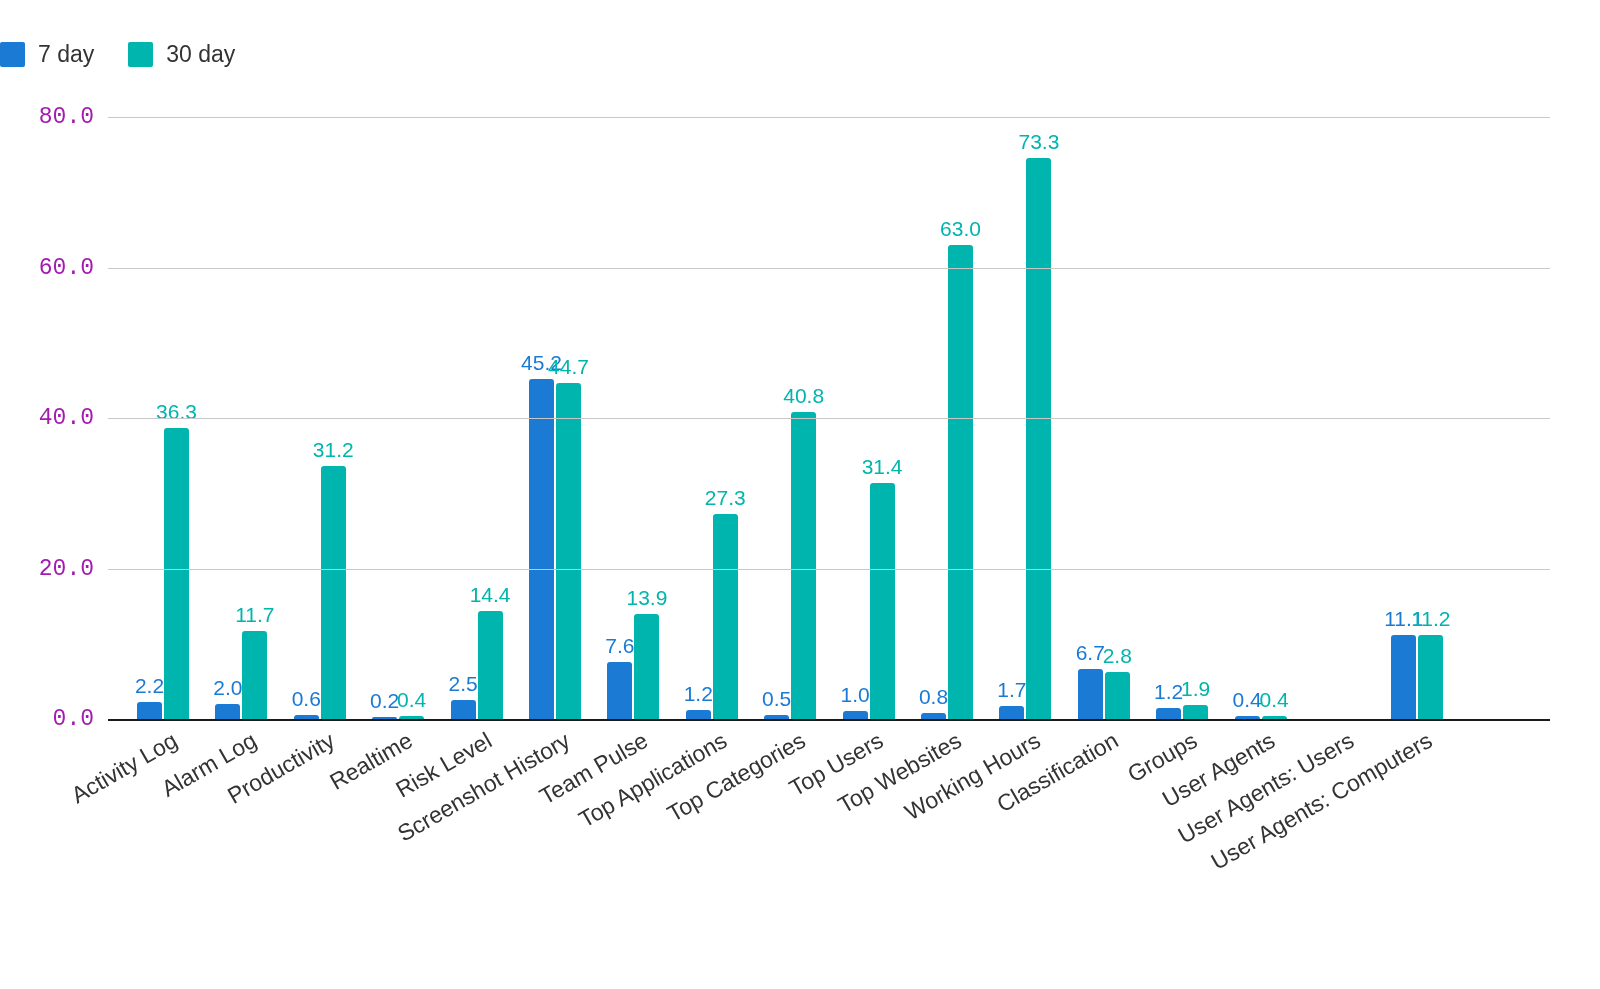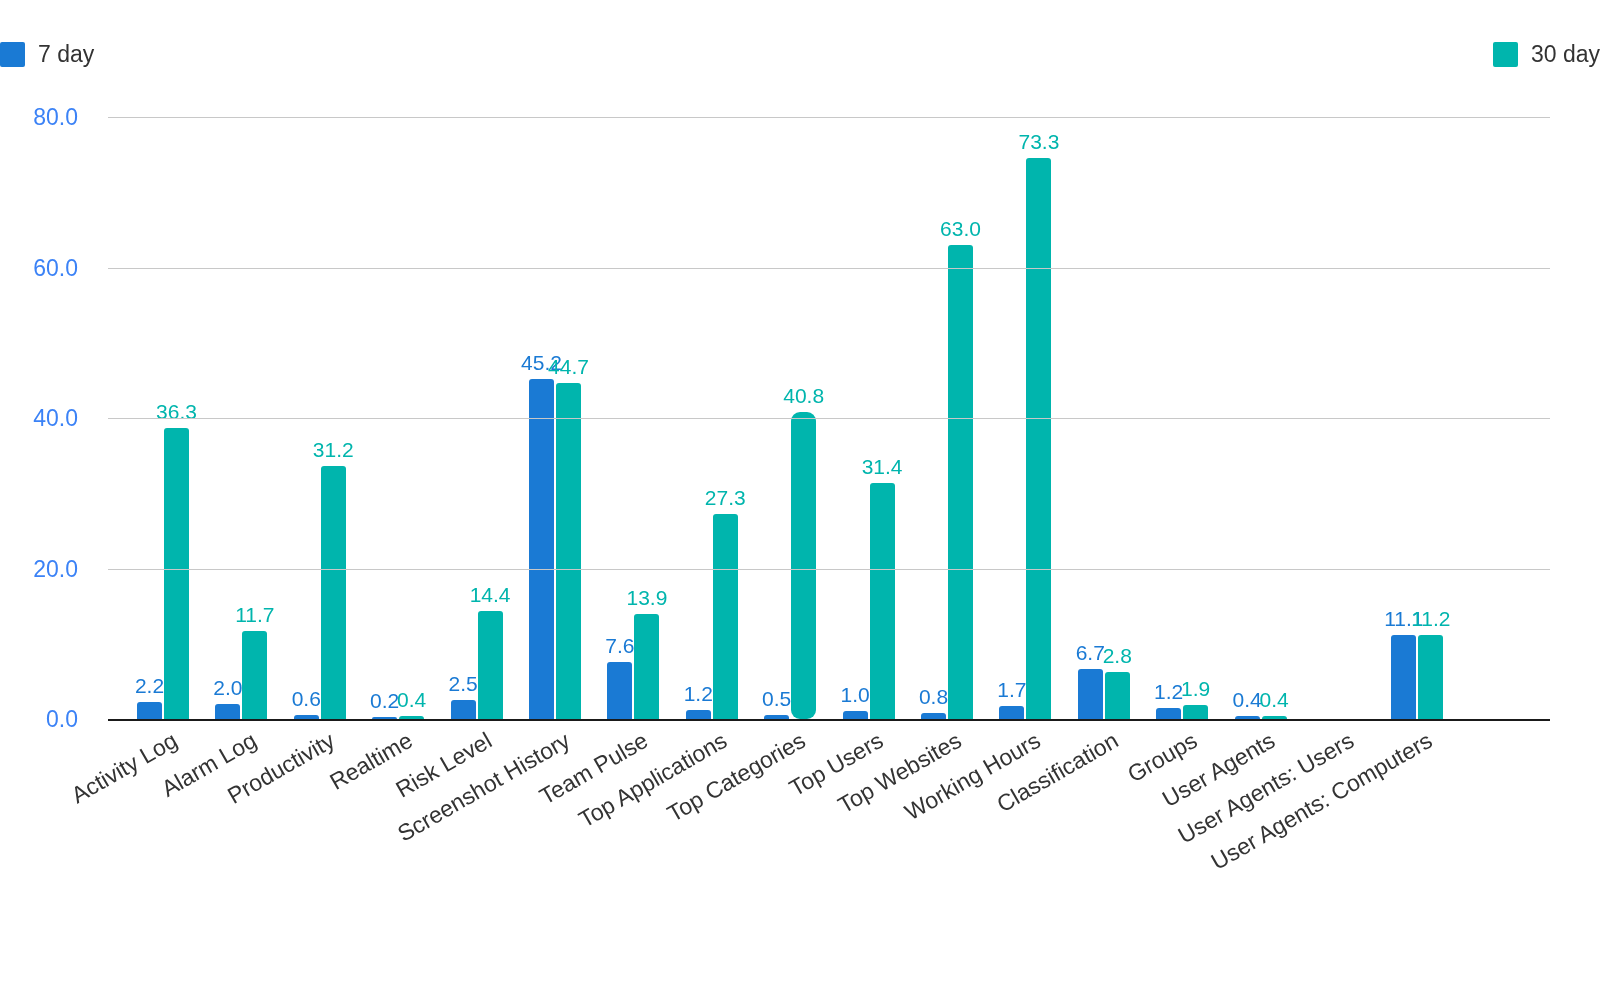--- a/index.html
+++ b/index.html
@@ -21,21 +21,21 @@
     height: 989px;
   }
 
   
   .legend {
     position: absolute;
     left: 0;
     top: 42px;
     width: 1600px;
     display: flex;
-    justify-content: space-between;
+    justify-content: flex-start;
     align-items: center;
     gap: 34px;
     pointer-events: none;
   }
   .legend-entry {
     display: flex;
     align-items: center;
     gap: 13px;
   }
   .legend-swatch {
@@ -70,26 +70,27 @@
     position: absolute;
     left: 0;
     width: 100%;
     height: 2px;
     background: #1a1a1a;
     bottom: -2px;
   }
   .ytick {
     position: absolute;
     right: 100%;
-    margin-right: 30px;
+    margin-right: 14px;
     transform: translateY(-50%);
     font-size: 23px;
-    color: #3b82f6;
+    color: #a21caf;
     white-space: nowrap;
     text-align: right;
+    font-family: Liberation Mono, monospace;
   }
 
   
   .bars-layer {
     position: absolute;
     left: 0; top: 0;
     width: 100%; height: 100%;
   }
   .group {
     position: absolute;
@@ -216,21 +217,21 @@
             <span class="bar-value">1.2</span>
           </div>
           <div class="bar s30" style="height: 205.433px;">
             <span class="bar-value">27.3</span>
           </div>
         </div>
         <div class="group" style="left: 656.2px; width: 52px;">
           <div class="bar s7" style="height: 3.7625px;">
             <span class="bar-value">0.5</span>
           </div>
-          <div class="bar s30" style="height: 307.02px; border-radius: 9px;">
+          <div class="bar s30" style="height: 307.02px;">
             <span class="bar-value">40.8</span>
           </div>
         </div>
         <div class="group" style="left: 734.6px; width: 52px;">
           <div class="bar s7" style="height: 7.525px;">
             <span class="bar-value">1.0</span>
           </div>
           <div class="bar s30" style="height: 236.285px;">
             <span class="bar-value">31.4</span>
           </div>

